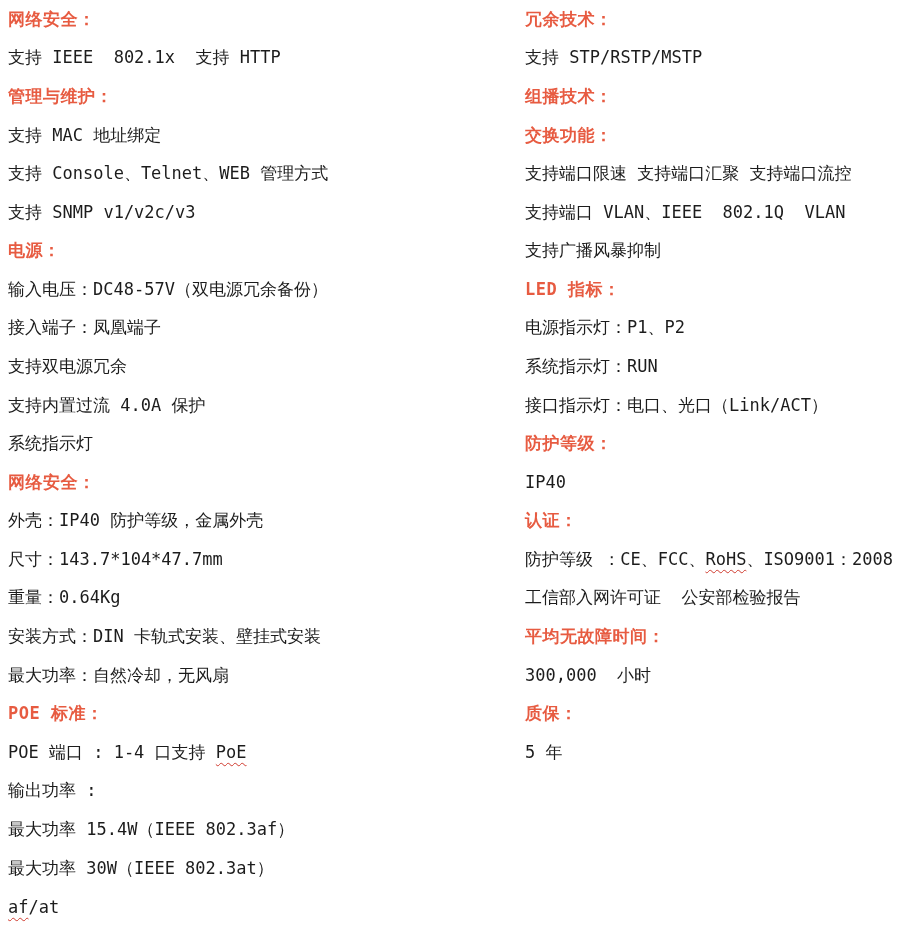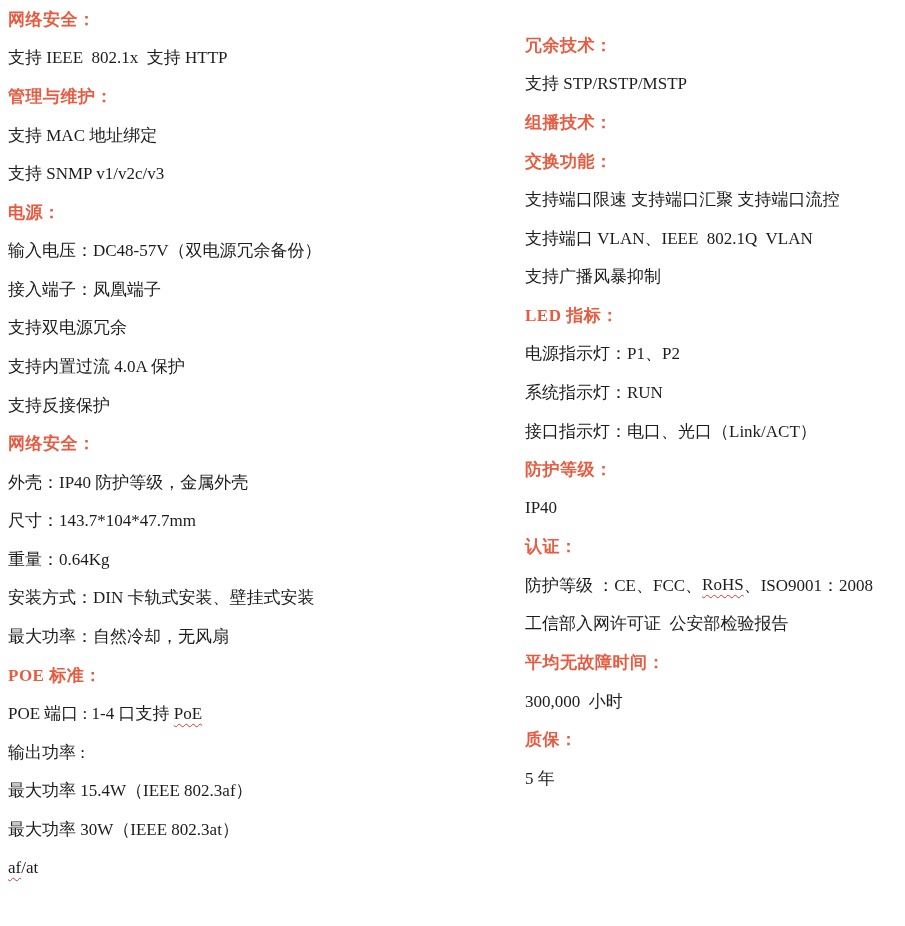--- a/index.html
+++ b/index.html
@@ -6,28 +6,27 @@
   html, body {
     width: 905px; height: 926px;
     background: #ffffff;
     overflow: hidden;
     font-family: "DejaVu Sans Mono", "DejaVu Sans", monospace;
   }
   #doc {
     position: relative;
     width: 905px; height: 926px;
     color: var(--text, #1c1c1c);
-    font-family: Liberation Serif, serif;
   }
   .column {
     position: absolute;
     top: 0;
   }
   .column.left  { left: 8px;   width: 470px; }
-  .column.right { left: 525px; width: 378px; margin-top: 26px; }
+  .column.right { left: 525px; width: 378px; }
   .row {
     height: 38.58px;
     display: flex;
     align-items: center;
     white-space: pre;
     font-size: 17px;
   }
   .row.heading {
     color: var(--accent, #e75b41);
     font-weight: bold;
@@ -44,27 +43,28 @@
 </style>
 </head>
 <body style="background: rgb(255, 255, 255);">
 
 <div id="doc">
   <div class="column left">
       <div class="row heading">网络安全：</div>
       <div class="row line"><span>支持 IEEE  802.1x  支持 HTTP</span></div>
       <div class="row heading">管理与维护：</div>
       <div class="row line"><span>支持 MAC 地址绑定</span></div>
+      <div class="row line"><span>支持 Console、Telnet、WEB 管理方式</span></div>
       <div class="row line"><span>支持 SNMP v1/v2c/v3</span></div>
       <div class="row heading">电源：</div>
       <div class="row line"><span>输入电压：DC48-57V（双电源冗余备份）</span></div>
       <div class="row line"><span>接入端子：凤凰端子</span></div>
       <div class="row line"><span>支持双电源冗余</span></div>
       <div class="row line"><span>支持内置过流 4.0A 保护</span></div>
-      <div class="row line"><span>支持反接保护</span></div>
+      <div class="row line"><span>系统指示灯</span></div>
       <div class="row heading">网络安全：</div>
       <div class="row line"><span>外壳：IP40 防护等级，金属外壳</span></div>
       <div class="row line"><span>尺寸：143.7*104*47.7mm</span></div>
       <div class="row line"><span>重量：0.64Kg</span></div>
       <div class="row line"><span>安装方式：DIN 卡轨式安装、壁挂式安装</span></div>
       <div class="row line"><span>最大功率：自然冷却，无风扇</span></div>
       <div class="row heading">POE 标准：</div>
       <div class="row line"><span>POE 端口 : 1-4 口支持 </span><span class="spell">PoE</span></div>
       <div class="row line"><span>输出功率 :</span></div>
       <div class="row line"><span>最大功率 15.4W（IEEE 802.3af）</span></div>

